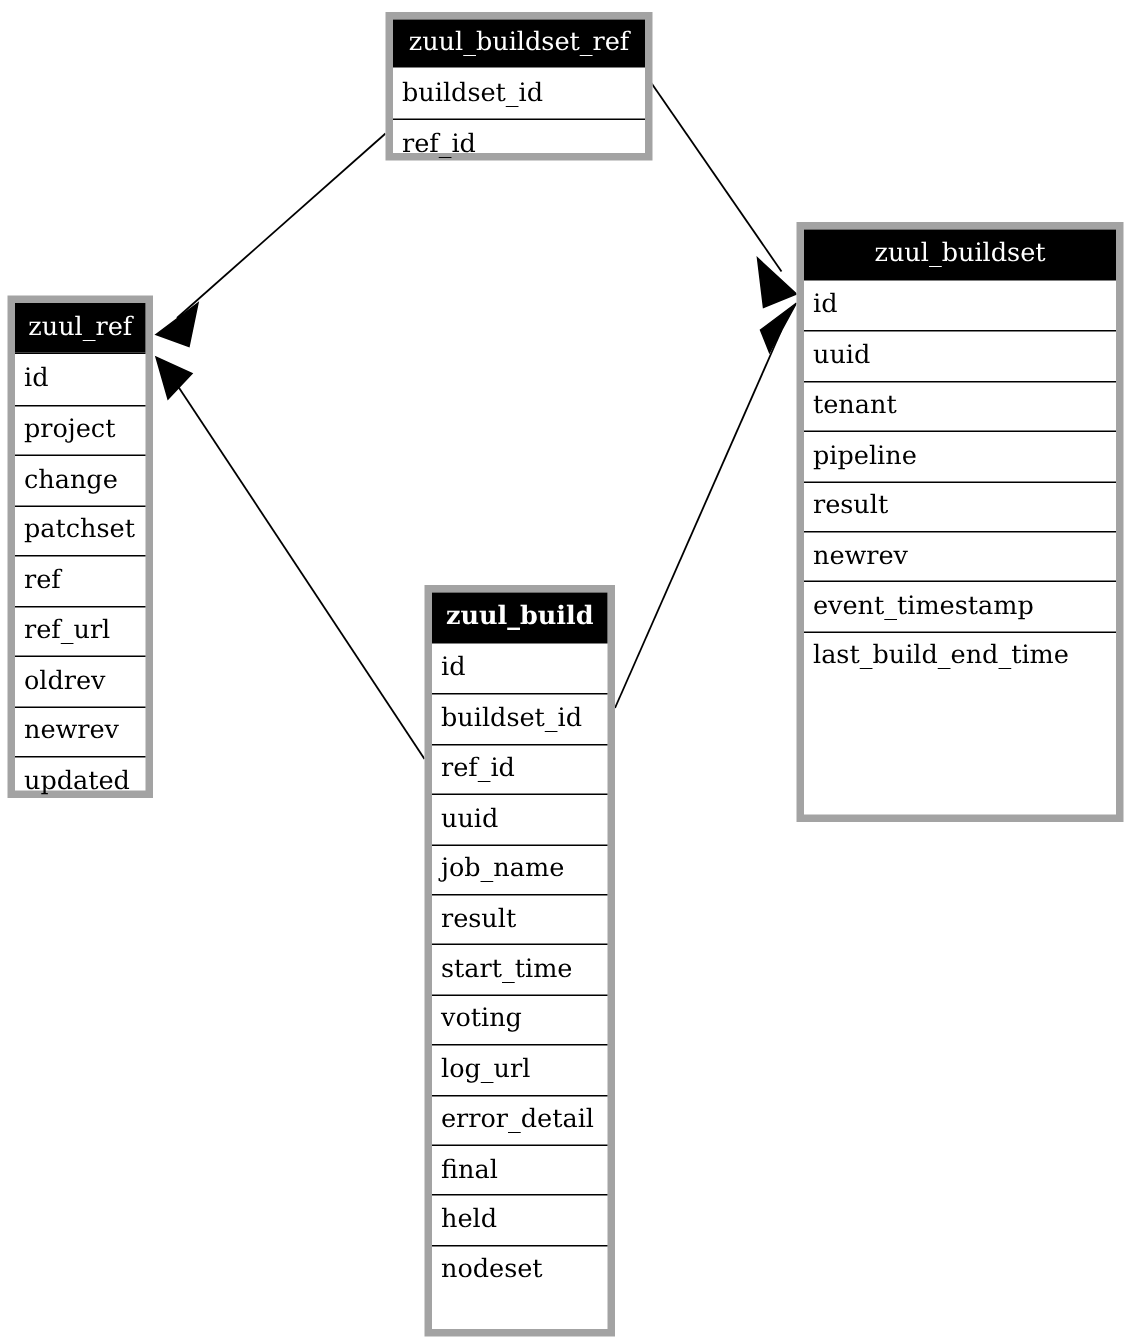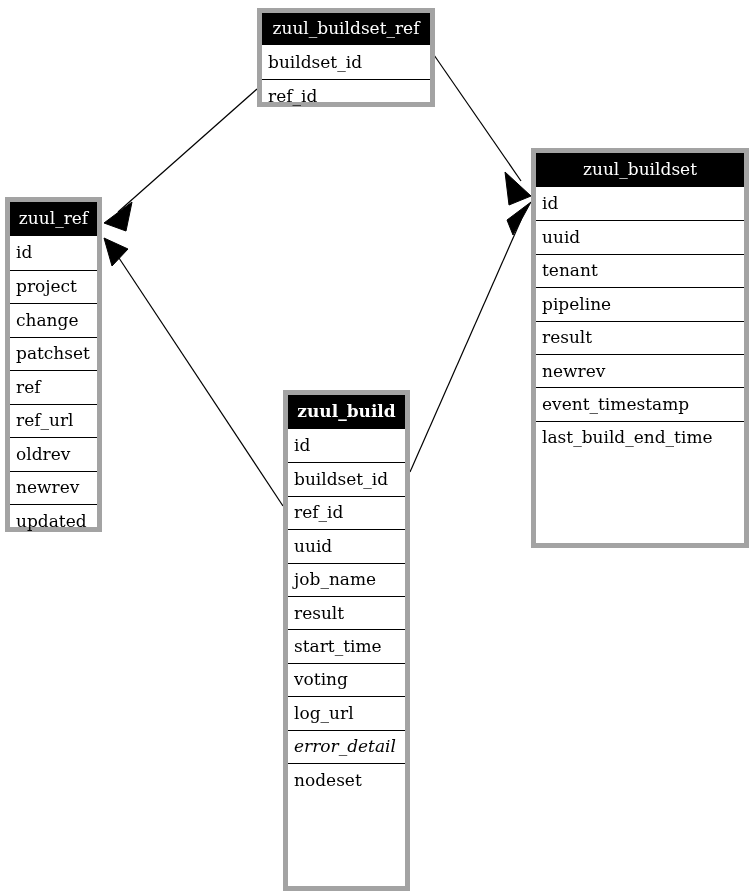--- a/index.html
+++ b/index.html
@@ -127,19 +127,21 @@
         <div class="entity-body">
           <div class="entity-field" style="height: 33.4px;">id</div>
           <div class="entity-field" style="height: 33.4px;">buildset_id</div>
           <div class="entity-field" style="height: 33.4px;">ref_id</div>
           <div class="entity-field" style="height: 33.4px;">uuid</div>
           <div class="entity-field" style="height: 33.4px;">job_name</div>
           <div class="entity-field" style="height: 33.4px;">result</div>
           <div class="entity-field" style="height: 33.4px;">start_time</div>
           <div class="entity-field" style="height: 33.4px; text-align: right;">voting</div>
           <div class="entity-field" style="height: 33.4px;">log_url</div>
-          <div class="entity-field" style="height: 33.4px; font-style: italic;">error_detail</div>
+          <div class="entity-field" style="height: 33.4px;">error_detail</div>
+          <div class="entity-field" style="height: 33.4px;">final</div>
+          <div class="entity-field" style="height: 33.4px;">held</div>
           <div class="entity-field" style="height: 33.4px;">nodeset</div>
         </div>
       </div>
     </div>
 
 </div>
 
 </body></html>

